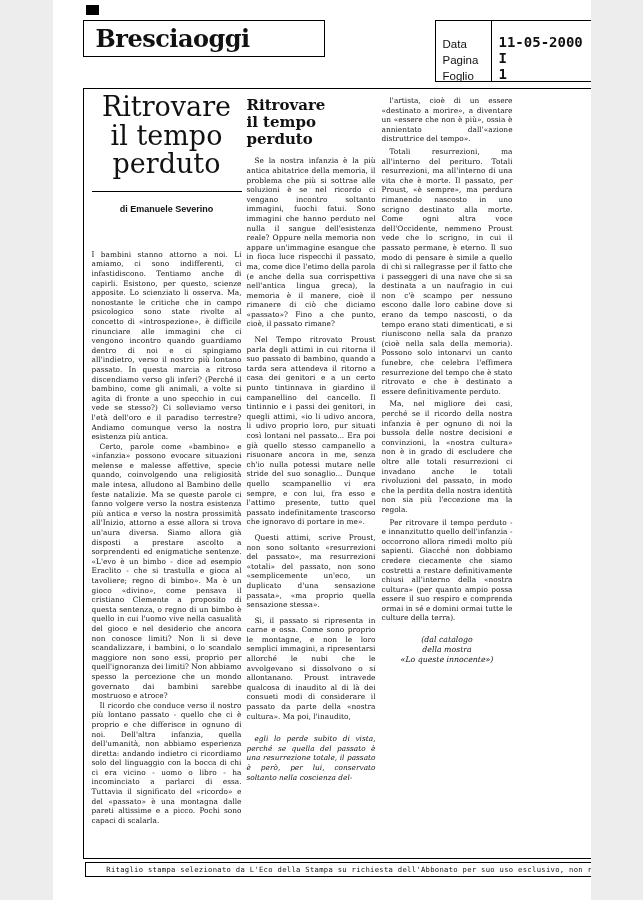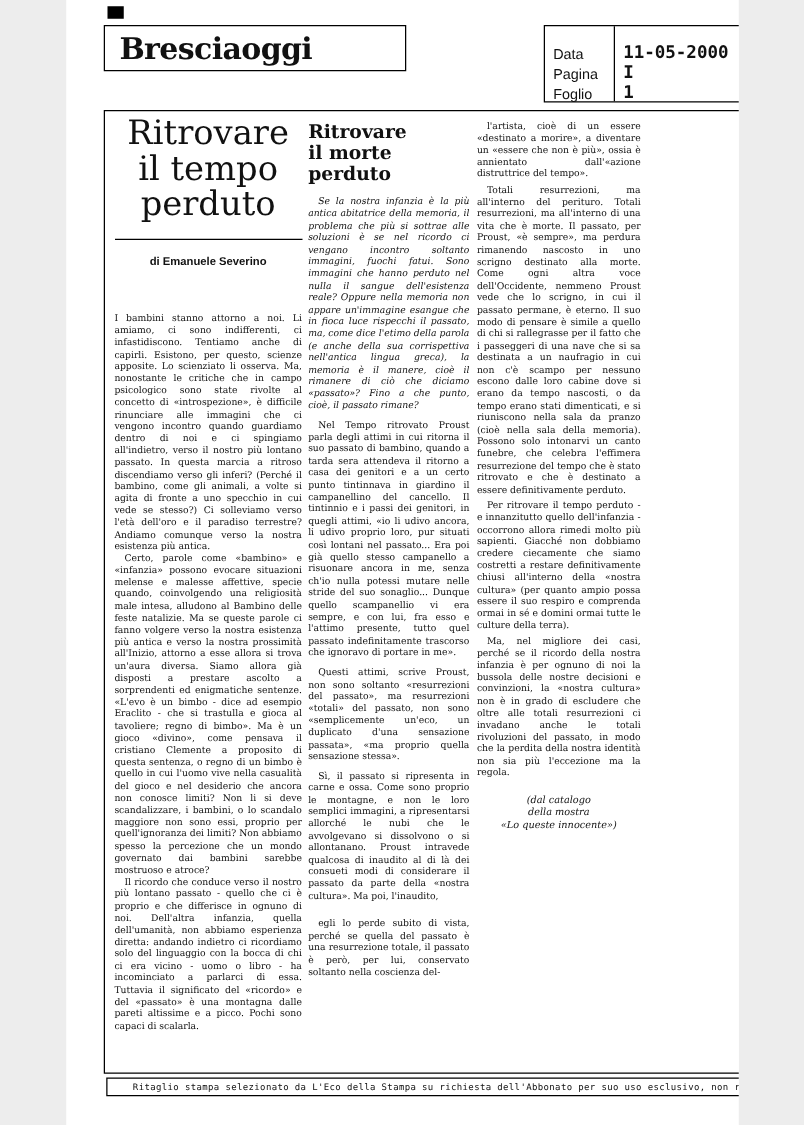--- a/index.html
+++ b/index.html
@@ -38,22 +38,22 @@
 
   .body-text { margin-top:34px; }
   .body-text p, .col-middle .flow p, .col-right .flow p {
     font-size:7.4px; line-height:9.6px; text-align:justify; text-indent:8px;
   }
   p.no-indent { text-indent:0; }
 
   .mid-headline { font-weight:bold; font-size:15px; line-height:1.12; margin-bottom:9px; }
   .mid-headline span { display:block; }
   .col-middle .flow p { margin-top:6px; }
-  .col-middle .flow p:first-child { margin-top:0;font-style:italic; }
-  .col-middle .flow p.gap-before { margin-top:13px; }
+  .col-middle .flow p:first-child { margin-top:0; }
+  .col-middle .flow p.gap-before { margin-top:13px;font-style:italic; }
 
   .col-right .flow p { margin-top:3px; }
   .col-right .flow p:first-child { margin-top:0; }
 
   .credit { margin-top:12px; font-style:italic; font-size:7.8px; line-height:10px; text-align:center; }
   .credit span { display:block; }
 
   .footer-strip { position:absolute; left:32px; top:862px; width:585px; height:15px; border:1px solid #000;
                   display:flex; align-items:center; justify-content:center; background:#fff; }
   .footer-text { font-family:"DejaVu Sans Mono", monospace; font-size:7.2px; letter-spacing:0.3px; white-space:nowrap; }
@@ -101,37 +101,37 @@
       <div class="body-text flow">
         <p class="no-indent">I bambini stanno attorno a noi. Li amiamo, ci sono indifferenti, ci infastidiscono. Tentiamo anche di capirli. Esistono, per questo, scienze apposite. Lo scienziato li osserva. Ma, nonostante le critiche che in campo psicologico sono state rivolte al concetto di «introspezione», è difficile rinunciare alle immagini che ci vengono incontro quando guardiamo dentro di noi e ci spingiamo all'indietro, verso il nostro più lontano passato. In questa marcia a ritroso discendiamo verso gli inferi? (Perché il bambino, come gli animali, a volte si agita di fronte a uno specchio in cui vede se stesso?) Ci solleviamo verso l'età dell'oro e il paradiso terrestre? Andiamo comunque verso la nostra esistenza più antica.</p>
         <p>Certo, parole come «bambino» e «infanzia» possono evocare situazioni melense e malesse affettive, specie quando, coinvolgendo una religiosità male intesa, alludono al Bambino delle feste natalizie. Ma se queste parole ci fanno volgere verso la nostra esistenza più antica e verso la nostra prossimità all'Inizio, attorno a esse allora si trova un'aura diversa. Siamo allora già disposti a prestare ascolto a sorprendenti ed enigmatiche sentenze. «L'evo è un bimbo - dice ad esempio Eraclito - che si trastulla e gioca al tavoliere; regno di bimbo». Ma è un gioco «divino», come pensava il cristiano Clemente a proposito di questa sentenza, o regno di un bimbo è quello in cui l'uomo vive nella casualità del gioco e nel desiderio che ancora non conosce limiti? Non li si deve scandalizzare, i bambini, o lo scandalo maggiore non sono essi, proprio per quell'ignoranza dei limiti? Non abbiamo spesso la percezione che un mondo governato dai bambini sarebbe mostruoso e atroce?</p>
         <p>Il ricordo che conduce verso il nostro più lontano passato - quello che ci è proprio e che differisce in ognuno di noi. Dell'altra infanzia, quella dell'umanità, non abbiamo esperienza diretta: andando indietro ci ricordiamo solo del linguaggio con la bocca di chi ci era vicino - uomo o libro - ha incominciato a parlarci di essa. Tuttavia il significato del «ricordo» e del «passato» è una montagna dalle pareti altissime e a picco. Pochi sono capaci di scalarla.</p>
       </div>
     </div>
 
     <div class="col col-middle">
       <h2 class="mid-headline">
         <span>Ritrovare</span>
-        <span>il morte perduto</span>
+        <span>il tempo perduto</span>
       </h2>
       <div class="flow">
         <p class="no-indent">Se la nostra infanzia è la più antica abitatrice della memoria, il problema che più si sottrae alle soluzioni è se nel ricordo ci vengano incontro soltanto immagini, fuochi fatui. Sono immagini che hanno perduto nel nulla il sangue dell'esistenza reale? Oppure nella memoria non appare un'immagine esangue che in fioca luce rispecchi il passato, ma, come dice l'etimo della parola (e anche della sua corrispettiva nell'antica lingua greca), la memoria è il manere, cioè il rimanere di ciò che diciamo «passato»? Fino a che punto, cioè, il passato rimane?</p>
         <p>Nel Tempo ritrovato Proust parla degli attimi in cui ritorna il suo passato di bambino, quando a tarda sera attendeva il ritorno a casa dei genitori e a un certo punto tintinnava in giardino il campanellino del cancello. Il tintinnio e i passi dei genitori, in quegli attimi, «io li udivo ancora, li udivo proprio loro, pur situati così lontani nel passato... Era poi già quello stesso campanello a risuonare ancora in me, senza ch'io nulla potessi mutare nelle stride del suo sonaglio... Dunque quello scampanellio vi era sempre, e con lui, fra esso e l'attimo presente, tutto quel passato indefinitamente trascorso che ignoravo di portare in me».</p>
         <p>Questi attimi, scrive Proust, non sono soltanto «resurrezioni del passato», ma resurrezioni «totali» del passato, non sono «semplicemente un'eco, un duplicato d'una sensazione passata», «ma proprio quella sensazione stessa».</p>
         <p>Sì, il passato si ripresenta in carne e ossa. Come sono proprio le montagne, e non le loro semplici immagini, a ripresentarsi allorché le nubi che le avvolgevano si dissolvono o si allontanano. Proust intravede qualcosa di inaudito al di là dei consueti modi di considerare il passato da parte della «nostra cultura». Ma poi, l'inaudito,</p>
         <p class="gap-before no-indent">egli lo perde subito di vista, perché se quella del passato è una resurrezione totale, il passato è però, per lui, conservato soltanto nella coscienza del-</p>
       </div>
     </div>
 
     <div class="col col-right">
       <div class="flow">
         <p class="no-indent">l'artista, cioè di un essere «destinato a morire», a diventare un «essere che non è più», ossia è annientato dall'«azione distruttrice del tempo».</p>
         <p>Totali resurrezioni, ma all'interno del perituro. Totali resurrezioni, ma all'interno di una vita che è morte. Il passato, per Proust, «è sempre», ma perdura rimanendo nascosto in uno scrigno destinato alla morte. Come ogni altra voce dell'Occidente, nemmeno Proust vede che lo scrigno, in cui il passato permane, è eterno. Il suo modo di pensare è simile a quello di chi si rallegrasse per il fatto che i passeggeri di una nave che si sa destinata a un naufragio in cui non c'è scampo per nessuno escono dalle loro cabine dove si erano da tempo nascosti, o da tempo erano stati dimenticati, e si riuniscono nella sala da pranzo (cioè nella sala della memoria). Possono solo intonarvi un canto funebre, che celebra l'effimera resurrezione del tempo che è stato ritrovato e che è destinato a essere definitivamente perduto.</p>
+        <p>Ma, nel migliore dei casi, perché se il ricordo della nostra infanzia è per ognuno di noi la bussola delle nostre decisioni e convinzioni, la «nostra cultura» non è in grado di escludere che oltre alle totali resurrezioni ci invadano anche le totali rivoluzioni del passato, in modo che la perdita della nostra identità non sia più l'eccezione ma la regola.</p>
         <p>Per ritrovare il tempo perduto - e innanzitutto quello dell'infanzia - occorrono allora rimedi molto più sapienti. Giacché non dobbiamo credere ciecamente che siamo costretti a restare definitivamente chiusi all'interno della «nostra cultura» (per quanto ampio possa essere il suo respiro e comprenda ormai in sé e domini ormai tutte le culture della terra).</p>
-        <p>Ma, nel migliore dei casi, perché se il ricordo della nostra infanzia è per ognuno di noi la bussola delle nostre decisioni e convinzioni, la «nostra cultura» non è in grado di escludere che oltre alle totali resurrezioni ci invadano anche le totali rivoluzioni del passato, in modo che la perdita della nostra identità non sia più l'eccezione ma la regola.</p>
       </div>
       <div class="credit">
         <span>(dal catalogo</span>
         <span>della mostra</span>
         <span>«Lo queste innocente»)</span>
       </div>
     </div>
 
   </div>
 

